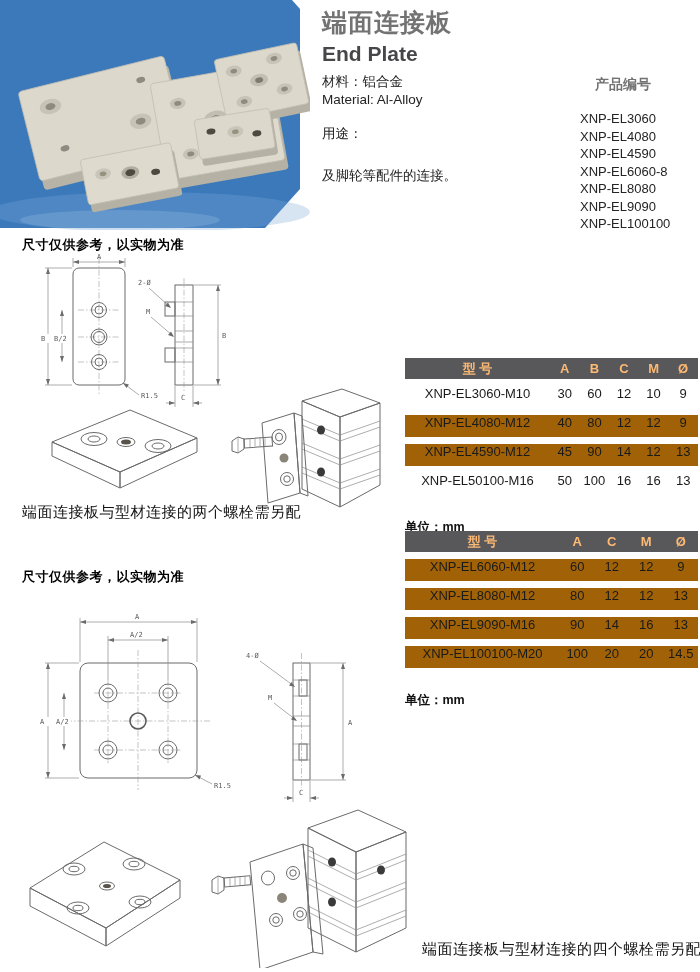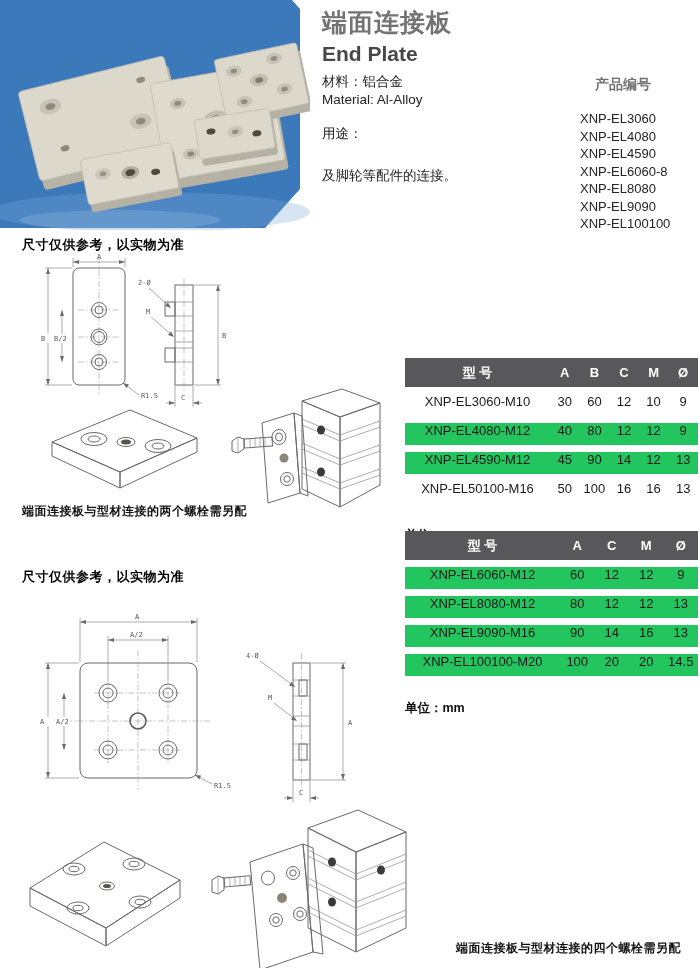--- a/index.html
+++ b/index.html
@@ -9,29 +9,29 @@
   .abs{position:absolute}
 
   
   .title-zh{font-size:25px;font-weight:700;color:#737373;letter-spacing:1px}
   .title-en{font-size:21px;font-weight:700;color:#47474a;margin-top:15px}
   .body-line{font-size:13.5px;color:#242426;line-height:1.45}
   .bold-label{font-size:14px;font-weight:700;color:#737373}
   .code-line{font-size:13px;color:#242426;line-height:17.5px;white-space:nowrap}
 
   .note{font-size:13px;font-weight:600;color:#000000;letter-spacing:0.5px}
-  .caption{font-size:12px;font-weight:700;color:#111;letter-spacing:0.5px}
+  .caption{font-size:15px;font-weight:400;color:#111;letter-spacing:0.5px}
   .caption-right{text-align:right}
 
   
   .spec-table{width:293px}
-  .thead{display:flex;align-items:center;height:29px;background:#58585a;color:#ffffff;
+  .thead{display:flex;align-items:center;height:21px;background:#58585a;color:#fdba74;
          font-size:13px;font-weight:700}
   .trow{display:flex;height:22px;font-size:13px;margin-top:7px;color:#1a1a1a}
-  .trow.striped{background:#22c55e}
+  .trow.striped{background:#a16207}
   .cell{text-align:center}
   .t1 .model{width:145px}
   .t2 .model{width:155px}
   .num{flex:1}
   .unit{margin-top:24px;font-size:12.5px;font-weight:700;color:#111}
 
   
   svg text{font-family:"DejaVu Sans Mono","Liberation Mono",monospace;fill:#5a5a5a}
   .ln{stroke:#6b6b6b;stroke-width:1;fill:none}
   .thin{stroke:#8a8a8a;stroke-width:0.7;fill:none}
@@ -477,15 +477,15 @@
 
     <polygon class="ln" points="14,80 20,76 26,78 26,90 20,94 14,92" fill="#fff"></polygon>
     <line class="thin" x1="20" y1="76" x2="20" y2="94"></line>
     <rect class="ln" x="26" y="78" width="26" height="9" transform="rotate(-5 26 78)" fill="#fff"></rect>
     <line class="thin" x1="32" y1="77" x2="32" y2="86"></line>
       <line class="thin" x1="37" y1="76.6" x2="37" y2="85.6"></line>
     <line class="thin" x1="42" y1="76.2" x2="42" y2="85.2"></line>
       <line class="thin" x1="47" y1="75.8" x2="47" y2="84.8"></line>
   </svg>
 
-  <div class="abs caption caption-right" style="left:389px;top:940px;width:292px">端面连接板与型材连接的四个螺栓需另配</div>
+  <div class="abs caption caption-right" style="left:409px;top:940px;width:292px">端面连接板与型材连接的四个螺栓需另配</div>
 
 </div>
 
 </body></html>

